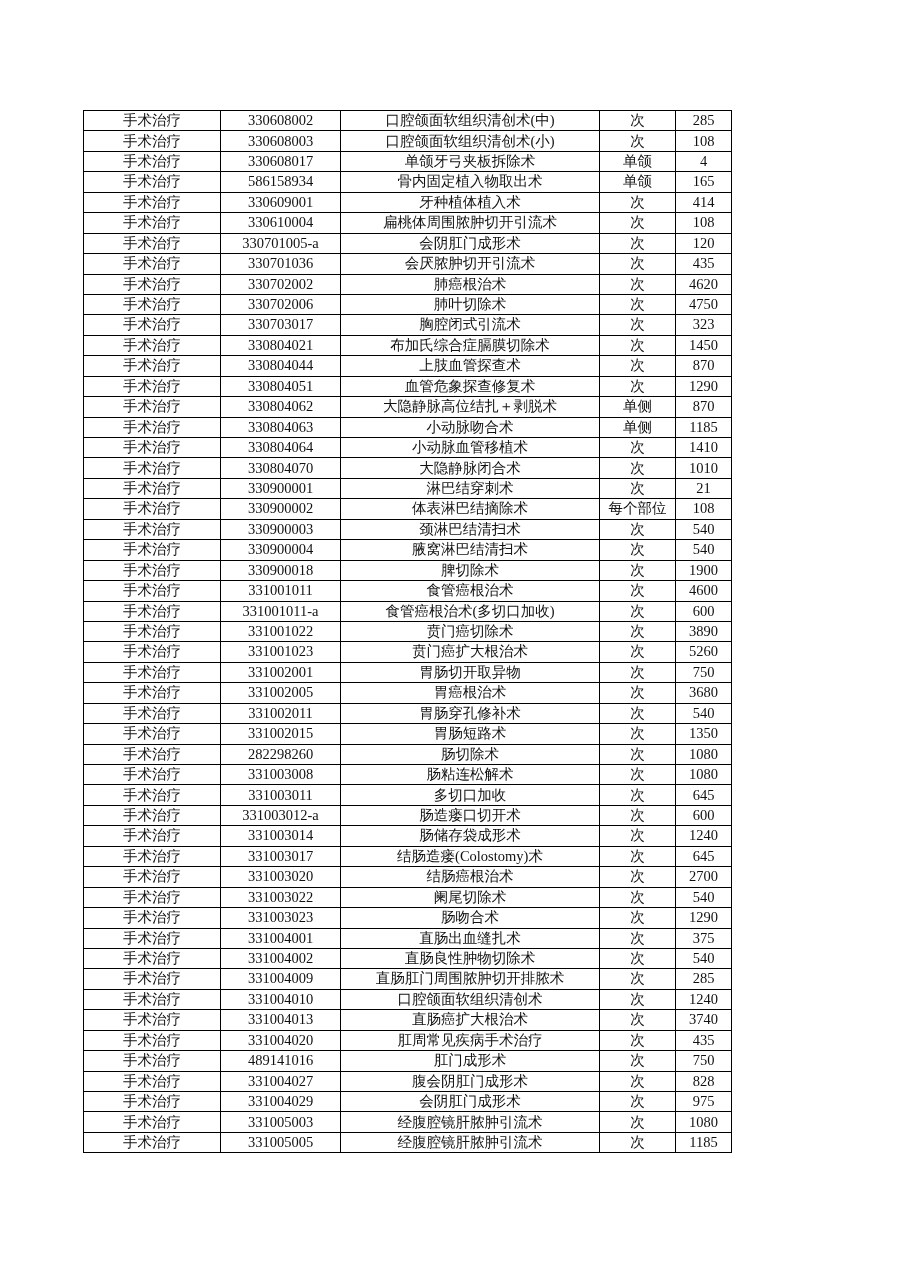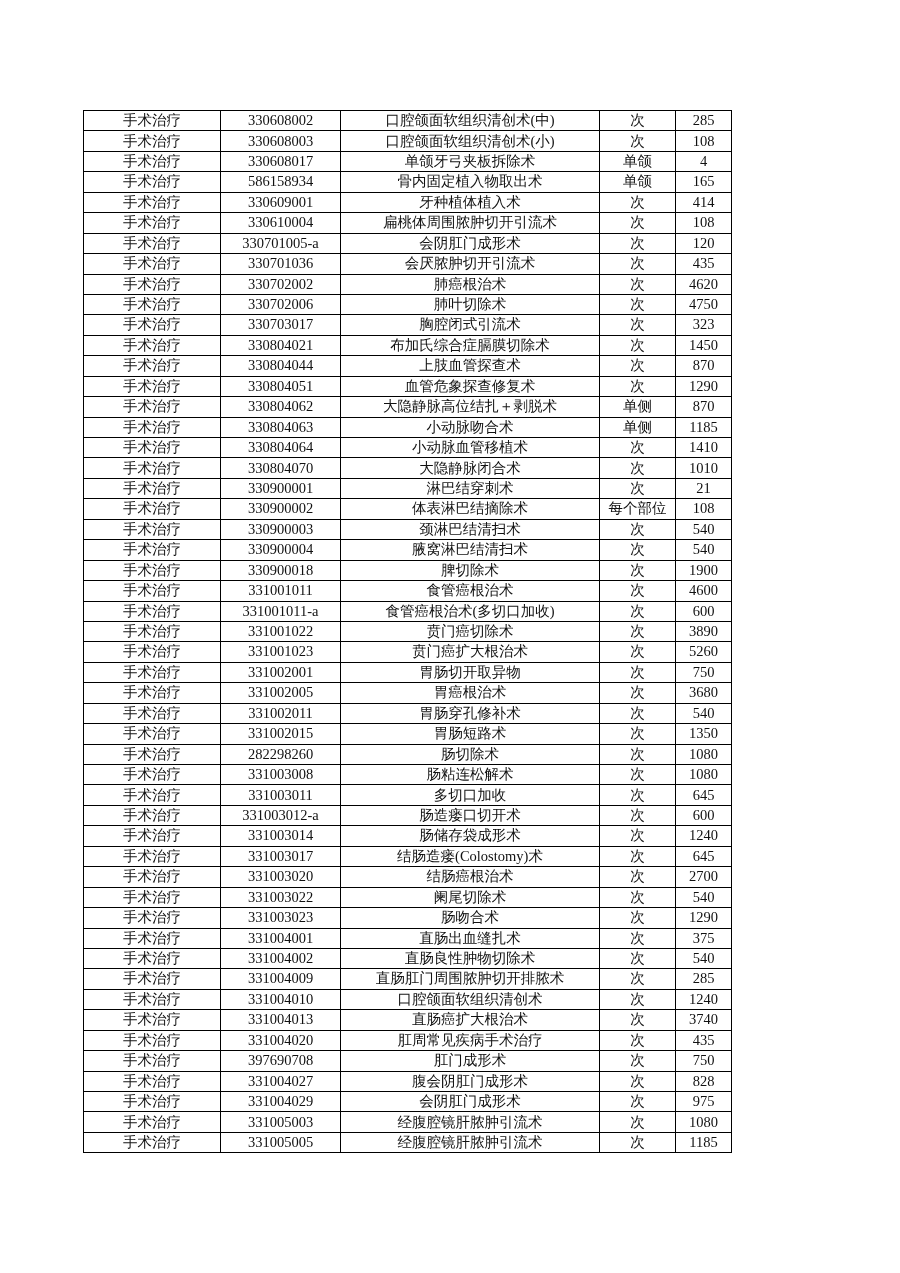--- a/index.html
+++ b/index.html
@@ -373,21 +373,21 @@
         </tr>
         <tr>
           <td>手术治疗</td>
           <td>331004020</td>
           <td>肛周常见疾病手术治疗</td>
           <td>次</td>
           <td>435</td>
         </tr>
         <tr>
           <td>手术治疗</td>
-          <td>397690708</td>
+          <td>489141016</td>
           <td>肛门成形术</td>
           <td>次</td>
           <td>750</td>
         </tr>
         <tr>
           <td>手术治疗</td>
           <td>331004027</td>
           <td>腹会阴肛门成形术</td>
           <td>次</td>
           <td>828</td>

